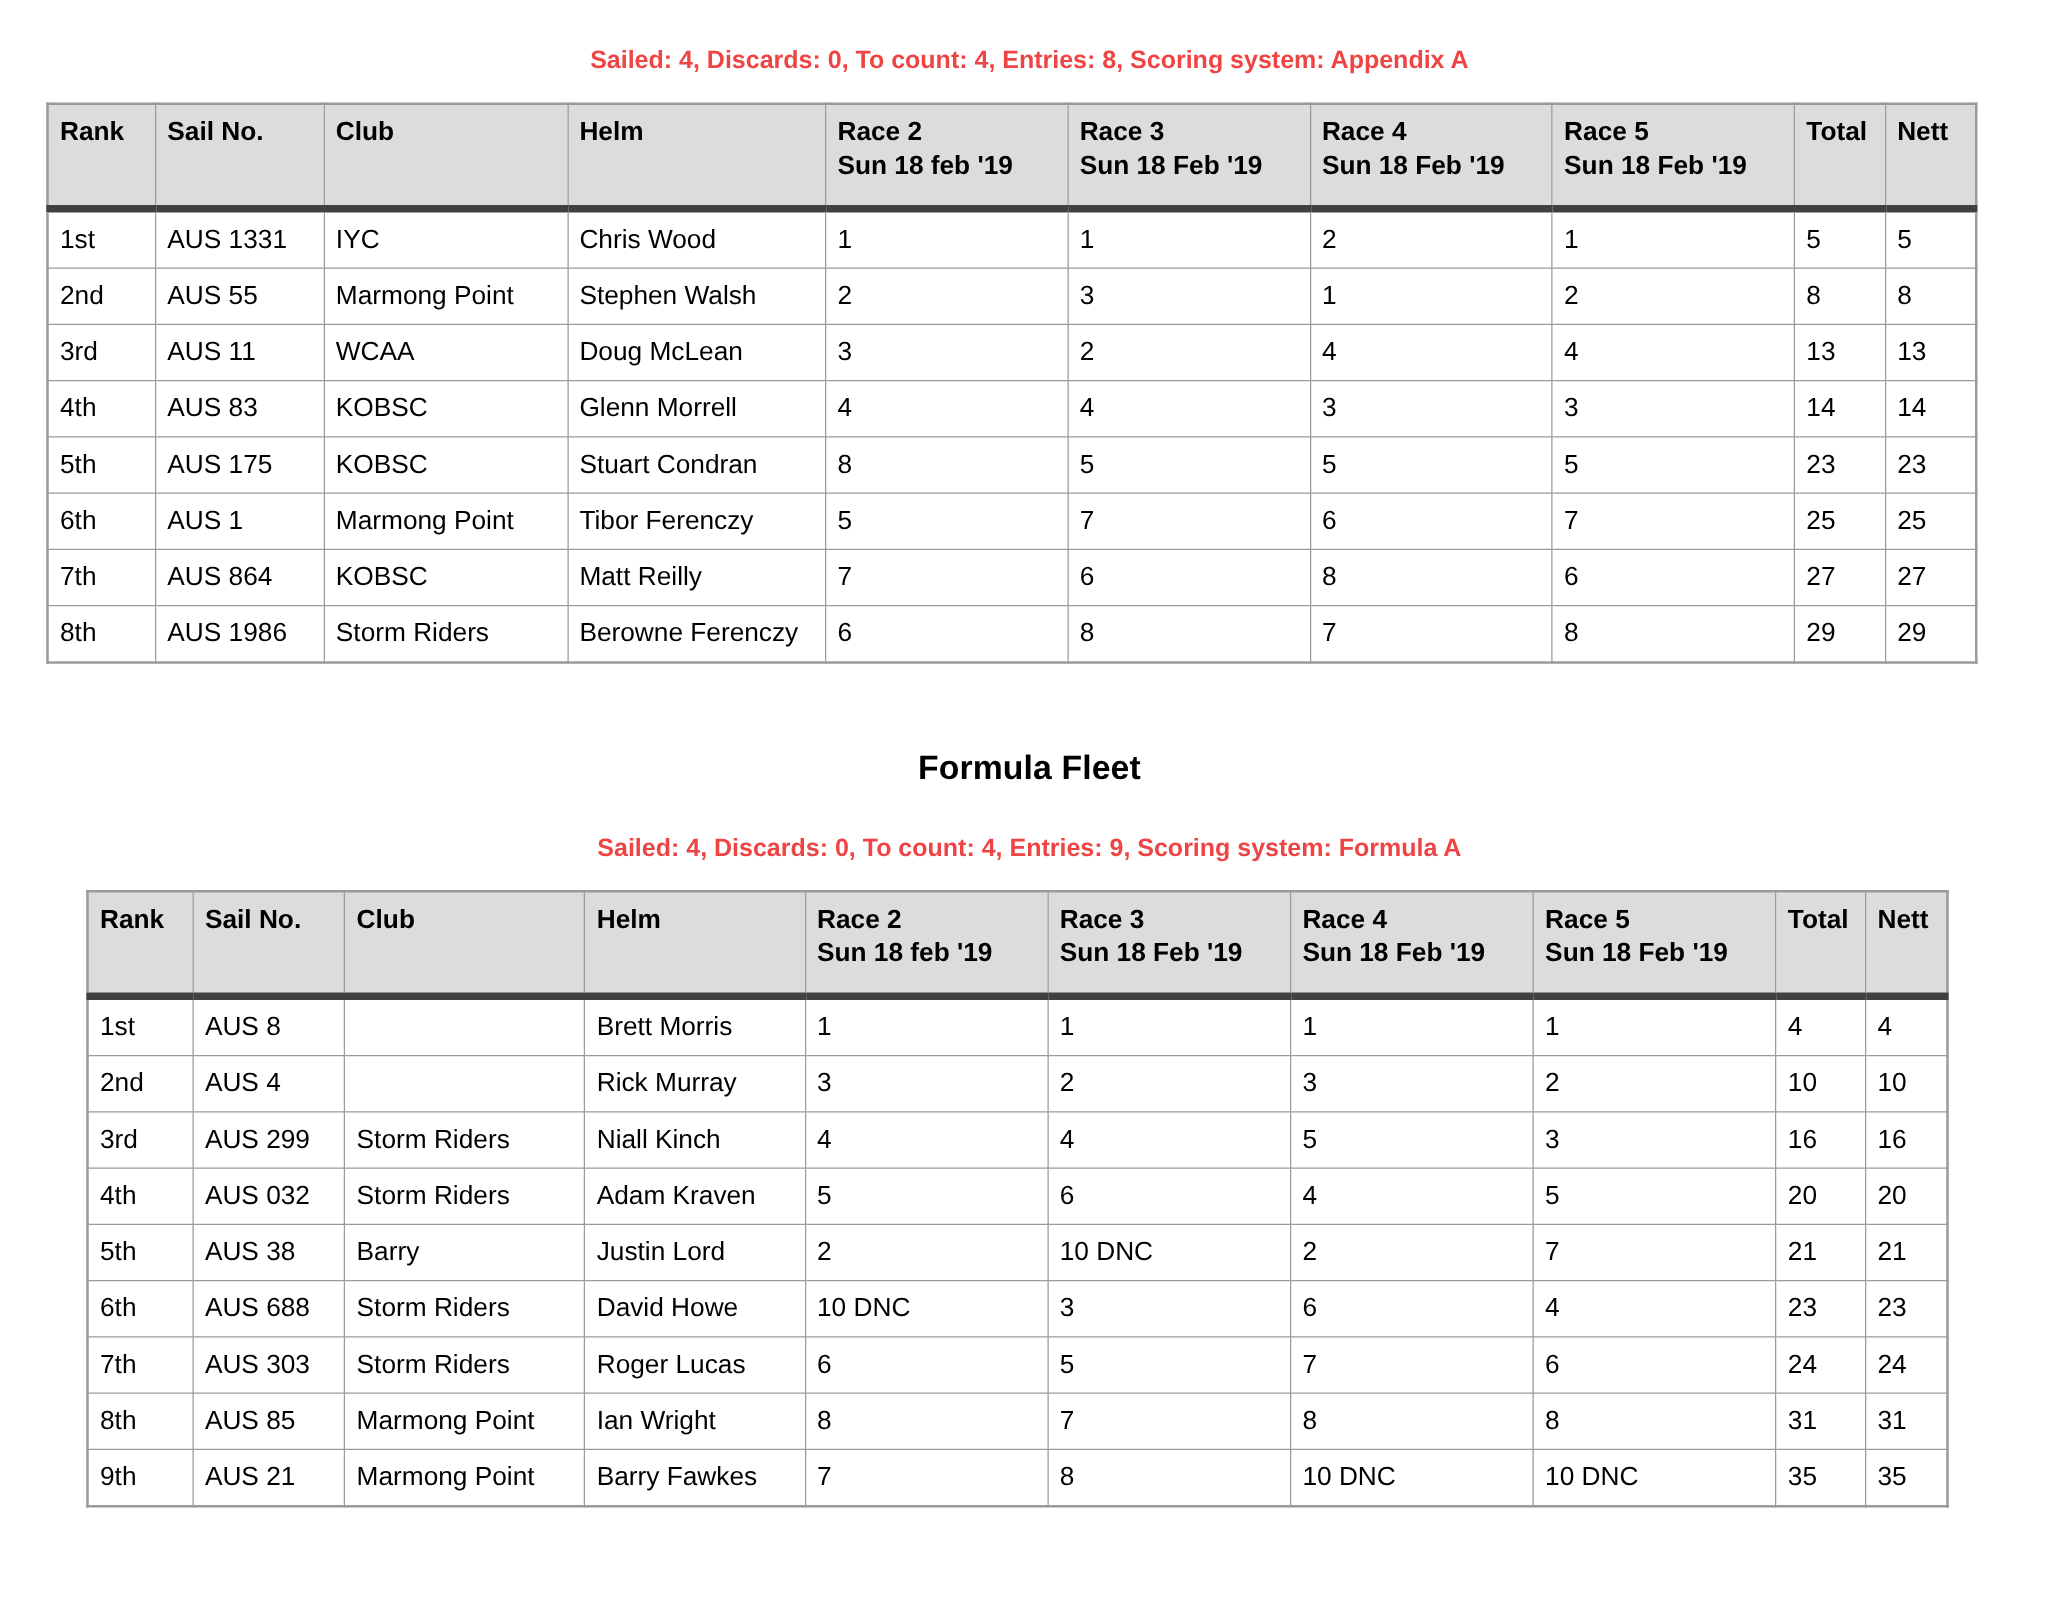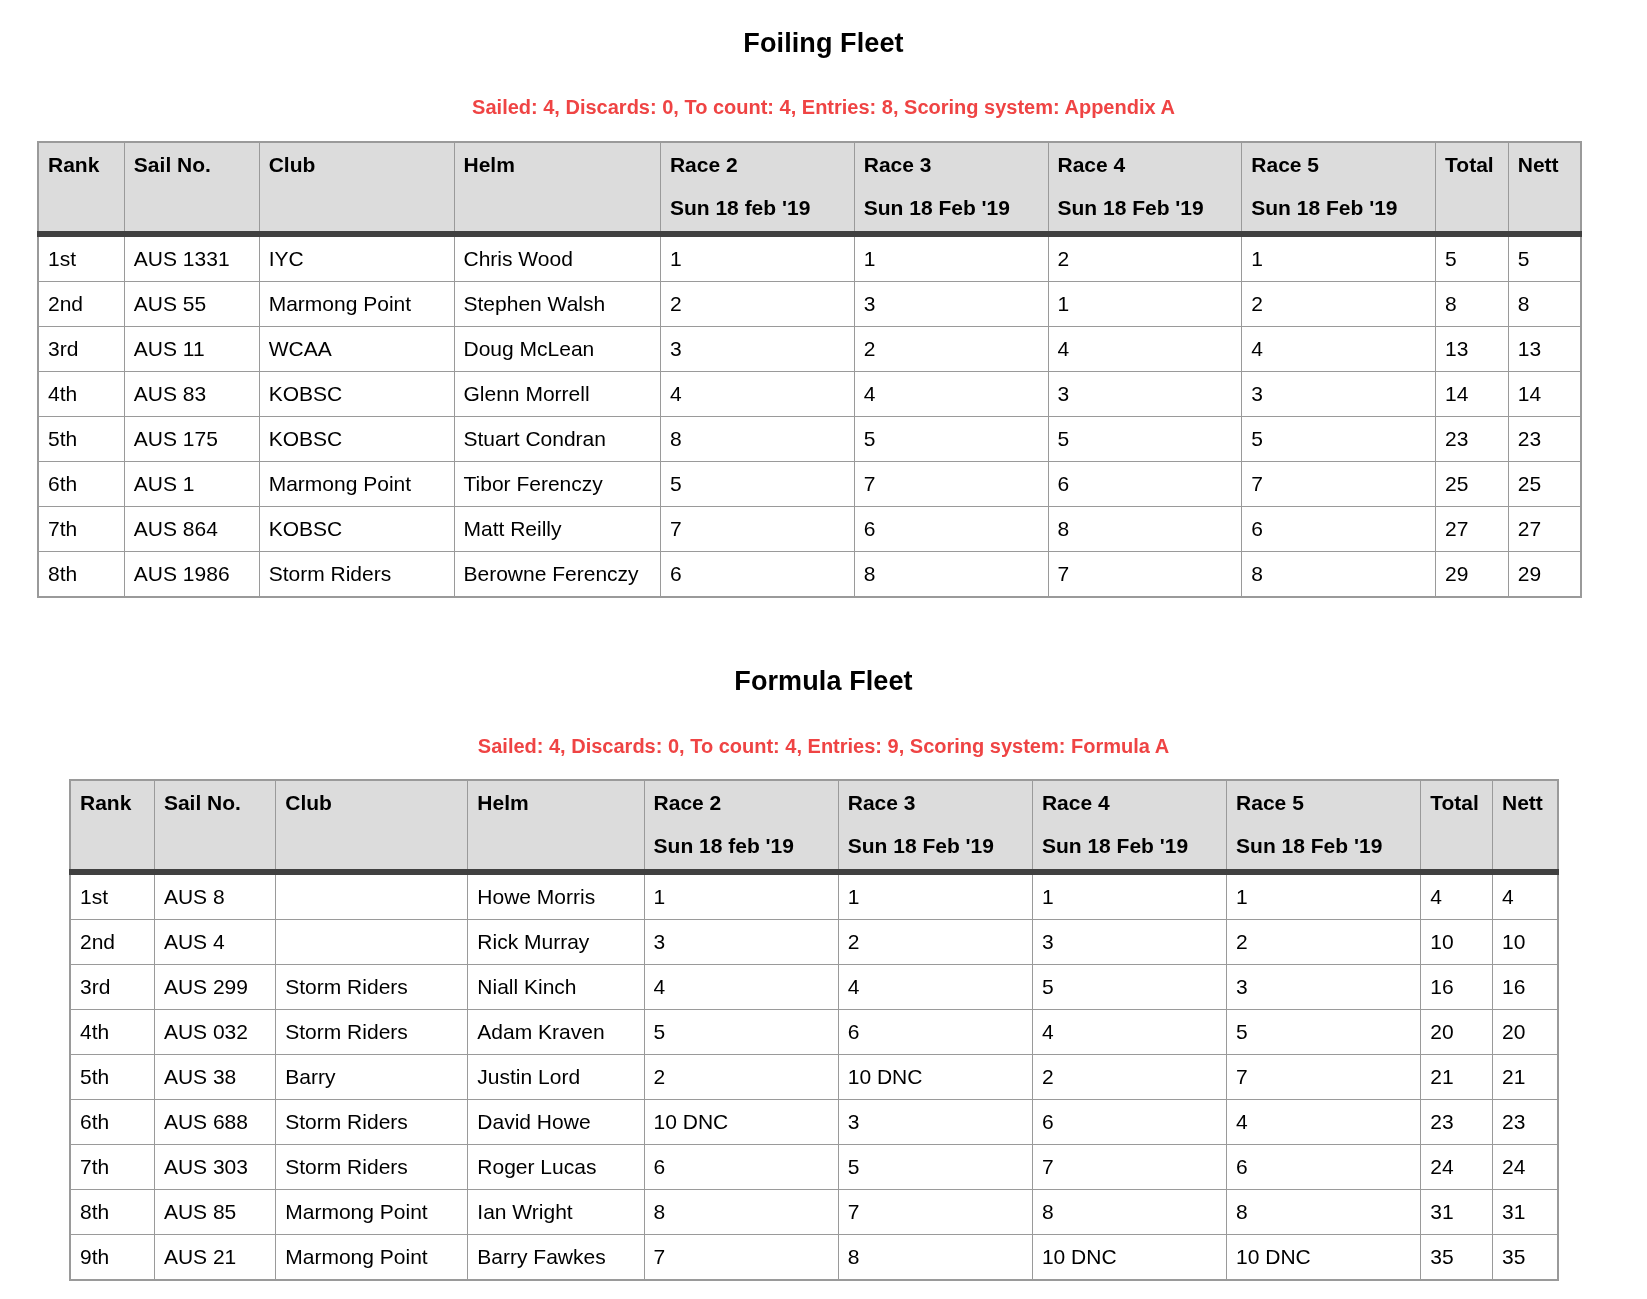--- a/index.html
+++ b/index.html
@@ -61,21 +61,20 @@
     vertical-align: middle;
     padding: 9px 8px 9px 9px;
     line-height: 1.2;
     white-space: nowrap;
   }
   table.results thead tr th {
     border-bottom: 6px solid #404040;
   }
   .hdr-line2 {
     display: block;
-    margin-top: 16px;
   }
 
   
   #foiling-title { margin: 0; padding-top: 28px; }
   #foiling-summary { margin: 0; padding-top: 37px; }
   #table-foiling-wrap { padding-top: 22px; padding-left: 37px; }
   #table-foiling { width: 1545px; }
   #table-foiling col.c-rank  { width: 82px; }
   #table-foiling col.c-sail  { width: 128px; }
   #table-foiling col.c-club  { width: 185px; }
@@ -100,21 +99,20 @@
   #table-formula col.c-nett  { width: 62px; }
   #table-formula thead th { height: 62px; }
   #table-formula tbody td { height: 26px; }
 </style>
 </head>
 <body>
 
 <div class="page">
 
   <section class="fleet-block">
-    <h2 class="fleet-title" id="foiling-title">Foiling Fleet</h2>
 
     <div class="fleet-summary" id="foiling-summary">Sailed: 4, Discards: 0, To count: 4, Entries: 8, Scoring system: Appendix A</div>
 
     <div id="table-foiling-wrap">
       <table class="results" id="table-foiling">
         <colgroup>
           <col class="c-rank">
             <col class="c-sail">
             <col class="c-club">
             <col class="c-helm">
@@ -296,21 +294,21 @@
             </th>
             <th>Total</th>
             <th>Nett</th>
           </tr>
         </thead>
         <tbody id="body-formula">
             <tr>
               <td>1st</td>
               <td>AUS 8</td>
               <td></td>
-              <td>Howe Morris</td>
+              <td>Brett Morris</td>
               <td>1</td>
               <td>1</td>
               <td>1</td>
               <td>1</td>
               <td>4</td>
               <td>4</td>
             </tr>
             <tr>
               <td>2nd</td>
               <td>AUS 4</td>

